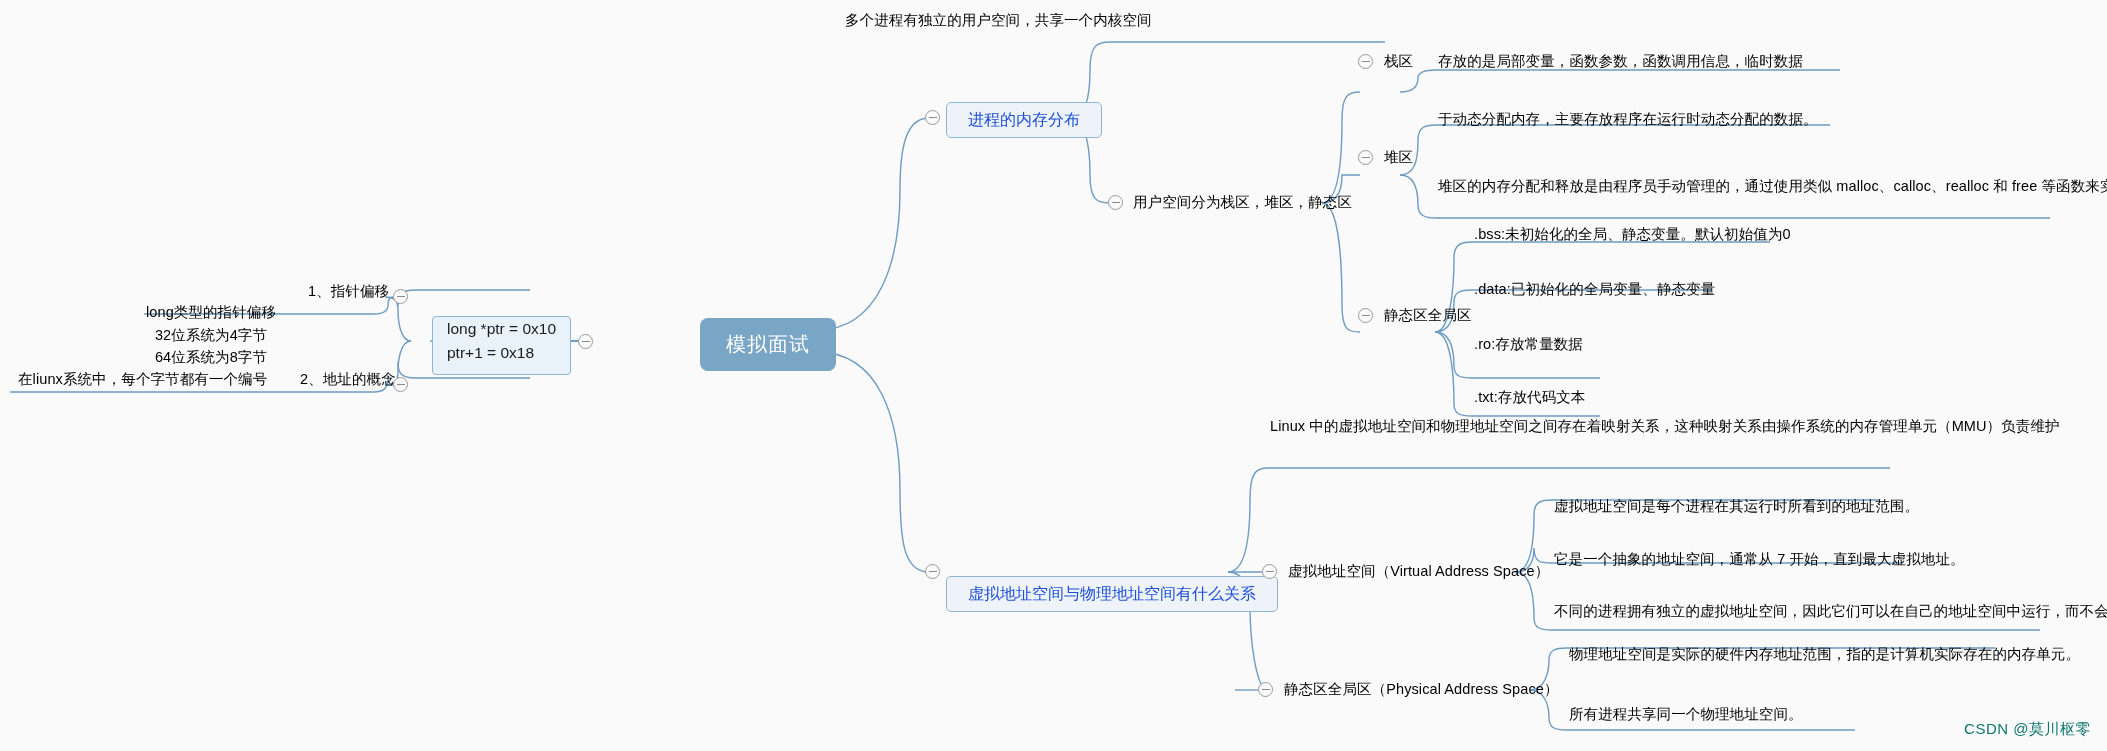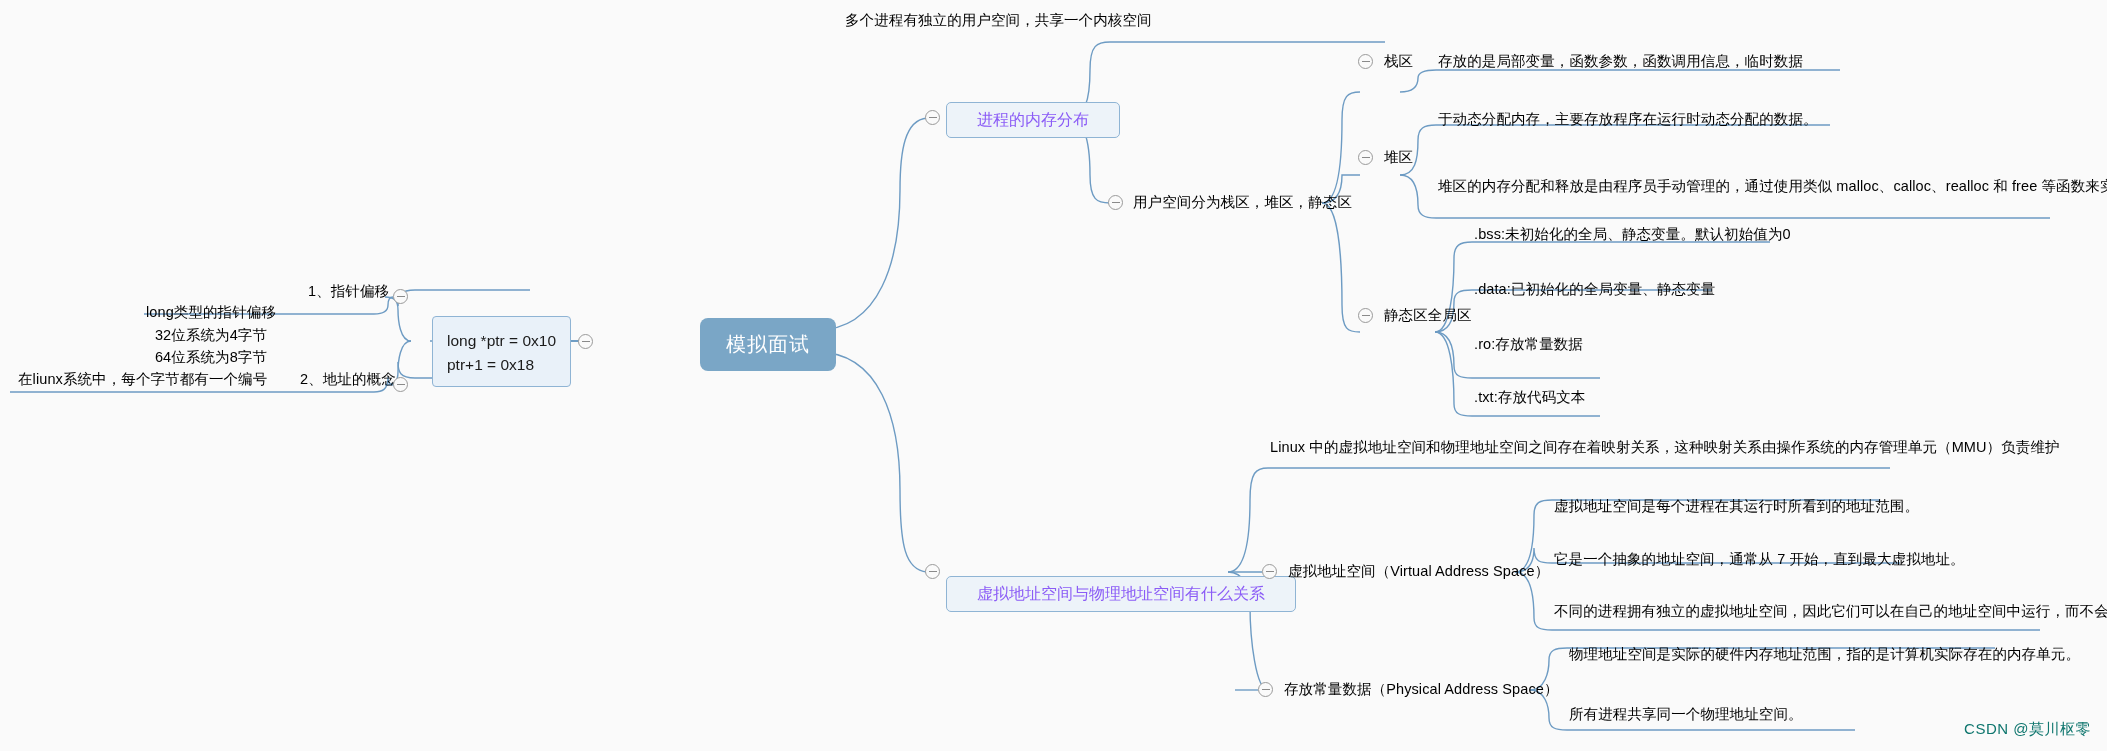--- a/index.html
+++ b/index.html
@@ -41,42 +41,42 @@
     font-size: 14.5px;
     color: #000000;
     letter-spacing: .1px;
   }
 
   
   .boxed {
     background: #e9f1f9;
     border: 1px solid #8fb4d4;
     border-radius: 5px;
-    padding: 6px 30px;
+    padding: 6px 21px;
     font-size: 16px;
-    color: #8b5cf6;
+    color: #1d4ed8;
     box-sizing: border-box;
   }
   .boxed.plainbox {
     background: #edf3f9;
   }
   .root {
     background: #7aa6c6;
     border: none;
     border-radius: 8px;
     color: #ffffff;
     font-size: 20px;
     padding: 13px 26px;
     letter-spacing: 1px;
   }
   .code {
     background: #e9f1f9;
     border: 1px solid #8fb4d4;
     border-radius: 4px;
-    padding: 12px 14px 9px 14px;
+    padding: 0 14px 9px 14px;
     font-size: 15.5px;
     line-height: 1.5;
     color: #1b1b1b;
   }
   .multiline {
     white-space: pre-line;
     line-height: 1.55;
   }
 
   
@@ -242,41 +242,41 @@
   </div>
   <div class="node leaf" style="left:1474px; top:388px;">
     <span>.txt:存放代码文本</span>
   </div>
 
   <div class="toggle" style="left:925px; top:564px;"></div>
   <div class="node boxed plainbox" style="left:946px; top:556px;margin-top:20px;">
     <span>虚拟地址空间与物理地址空间有什么关系</span>
   </div>
 
-  <div class="node leaf" style="left:1270px; top:438px;">
+  <div class="node leaf" style="left:1270px; top:417px;">
     <span>Linux 中的虚拟地址空间和物理地址空间之间存在着映射关系，这种映射关系由操作系统的内存管理单元（MMU）负责维护</span>
   </div>
 
   <div class="toggle" style="left:1262px; top:564px;"></div>
   <div class="node leaf" style="left:1288px; top:562px;">
     <span>虚拟地址空间（Virtual Address Space）</span>
   </div>
   <div class="node leaf" style="left:1554px; top:497px;">
     <span>虚拟地址空间是每个进程在其运行时所看到的地址范围。</span>
   </div>
   <div class="node leaf" style="left:1554px; top:550px;">
     <span>它是一个抽象的地址空间，通常从 7 开始，直到最大虚拟地址。</span>
   </div>
   <div class="node leaf" style="left:1554px; top:602px;">
     <span>不同的进程拥有独立的虚拟地址空间，因此它们可以在自己的地址空间中运行，而不会相互干扰。</span>
   </div>
 
   <div class="toggle" style="left:1258px; top:682px;"></div>
   <div class="node leaf" style="left:1284px; top:680px;">
-    <span>存放常量数据（Physical Address Space）</span>
+    <span>静态区全局区（Physical Address Space）</span>
   </div>
   <div class="node leaf" style="left:1569px; top:645px;">
     <span>物理地址空间是实际的硬件内存地址范围，指的是计算机实际存在的内存单元。</span>
   </div>
   <div class="node leaf" style="left:1569px; top:705px;">
     <span>所有进程共享同一个物理地址空间。</span>
   </div>
 
   <div class="watermark">CSDN @莫川枢零</div>
 

